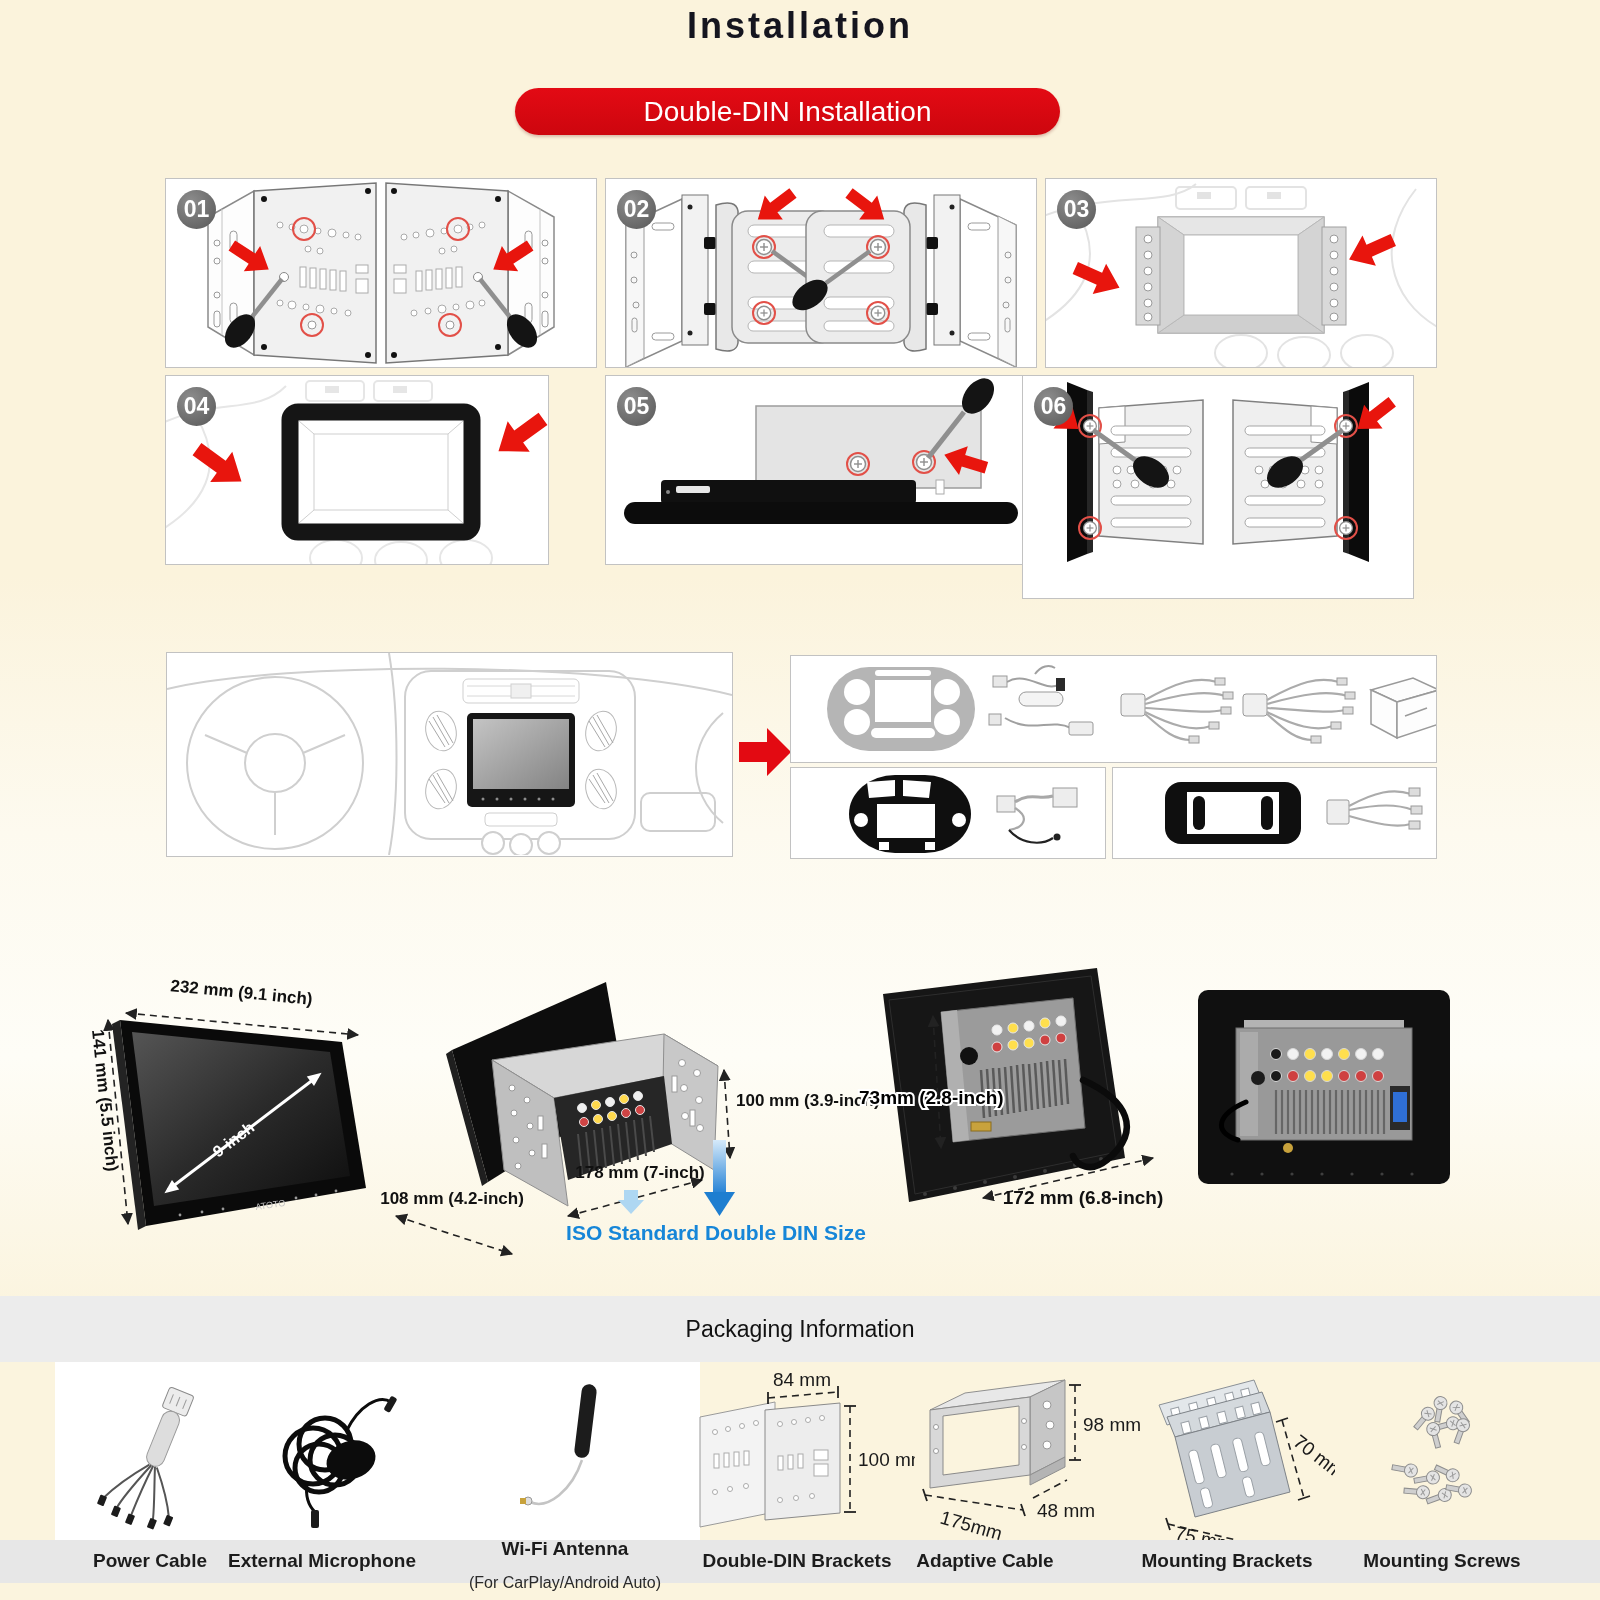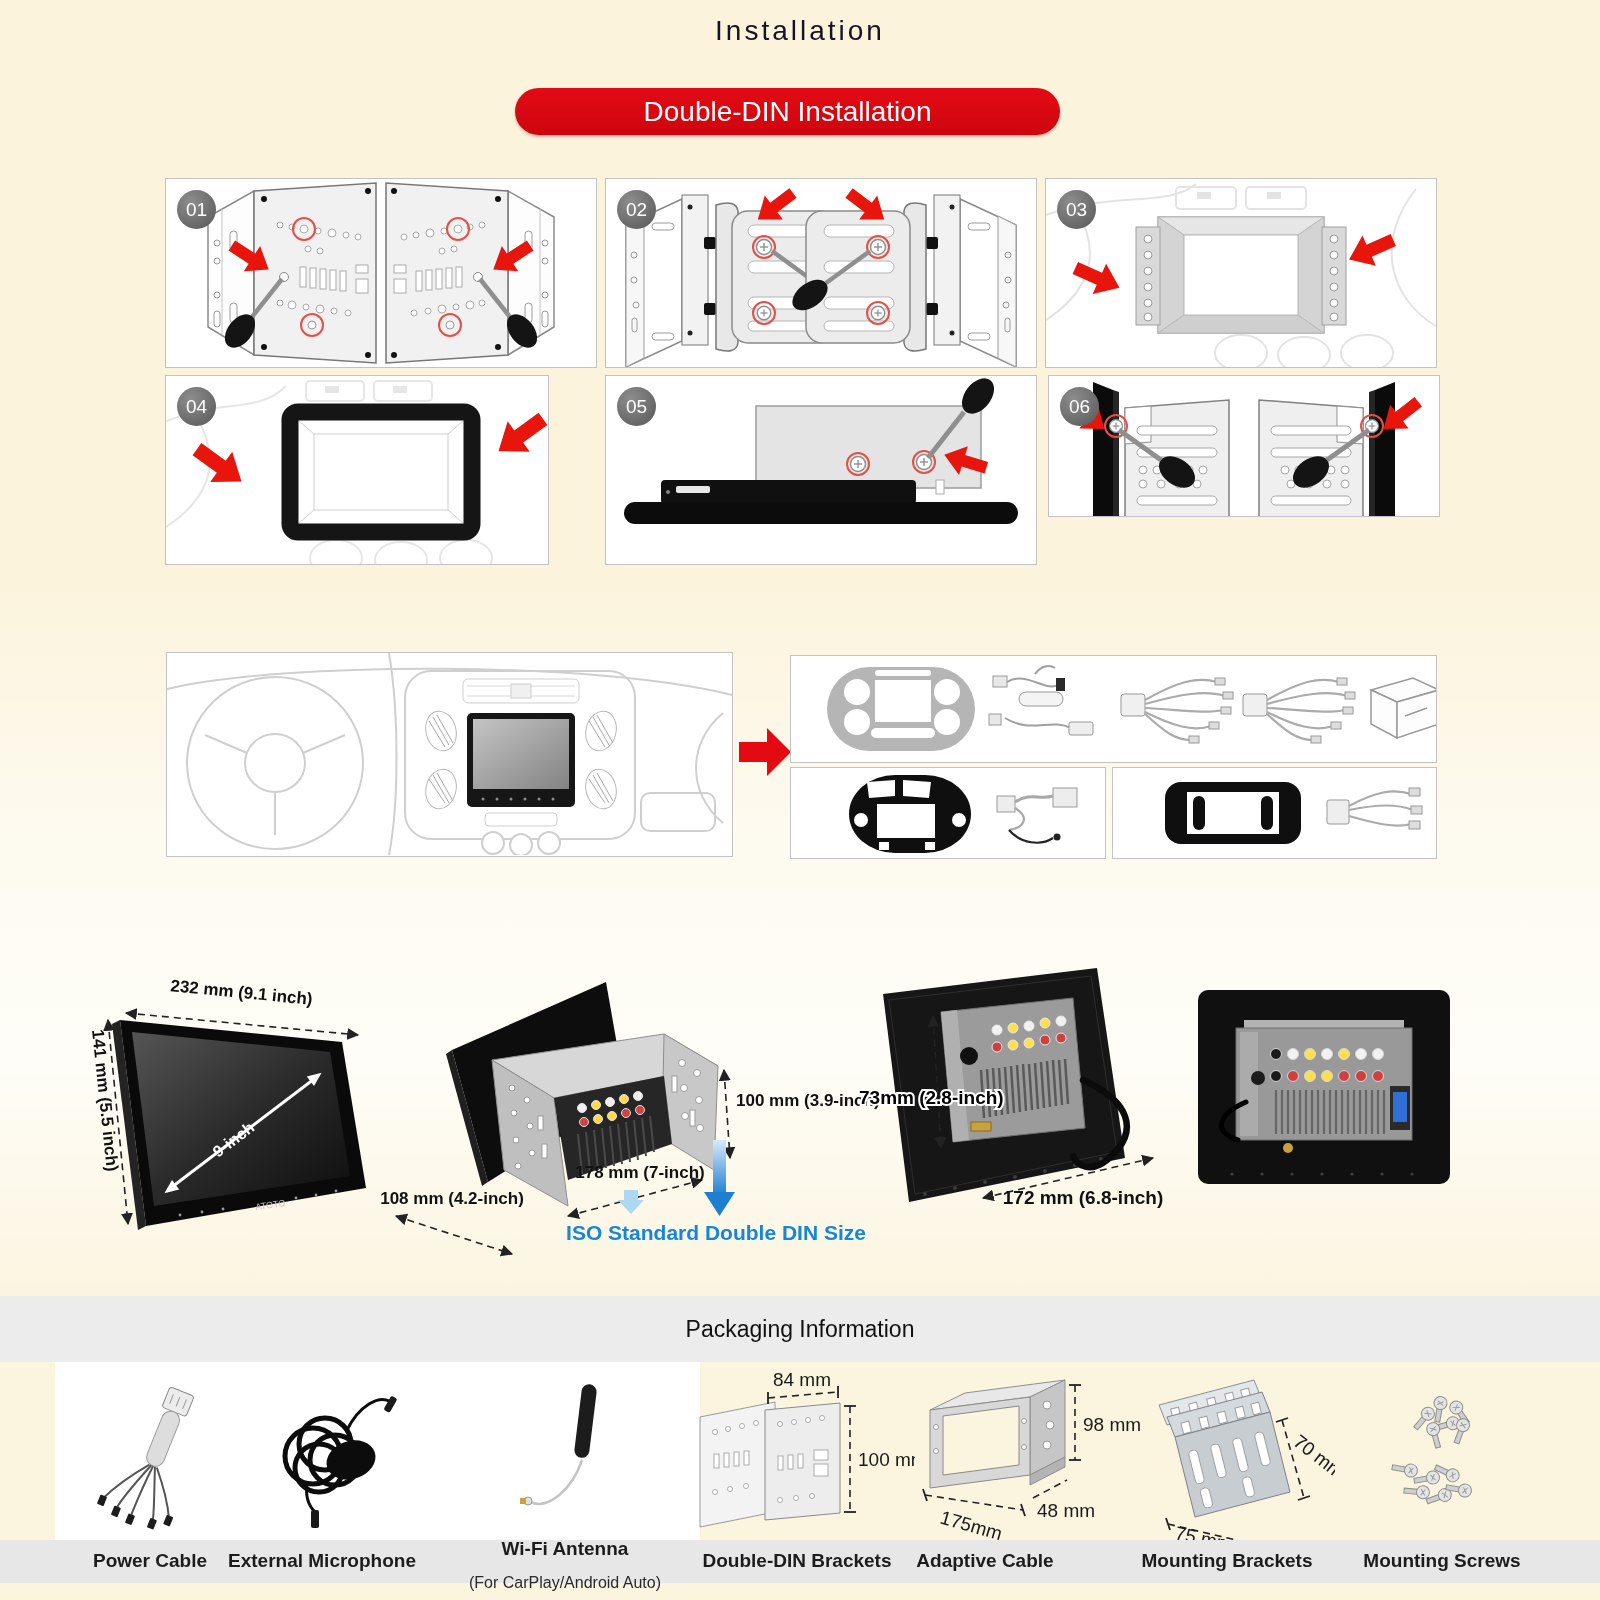--- a/index.html
+++ b/index.html
@@ -1,30 +1,30 @@
 <!DOCTYPE html>
 <html><head>
 <meta charset="utf-8">
 <style>
   html,body{margin:0;padding:0}
   .stage{position:relative;width:1600px;height:1600px;overflow:hidden;
     background:linear-gradient(180deg,#fbf3dc 0%,#fbf3dc 36%,#fdfaef 52%,#fefdf7 66%,#fbf4de 82%,#fbf4de 100%);
     font-family:"Liberation Sans",sans-serif;color:#1a1a1a}
   .abs{position:absolute}
-  .title{position:absolute;left:50%;top:15px;transform:translateX(-50%);
-    font-size:28px;font-weight:normal;letter-spacing:3px;color:#15151f}
+  .title{position:absolute;left:50%;top:5px;transform:translateX(-50%);
+    font-size:36px;font-weight:bold;letter-spacing:3px;color:#15151f}
   .banner{position:absolute;background:linear-gradient(180deg,#e30a14,#cd060e);
     color:#fff;font-weight:normal;display:flex;align-items:center;justify-content:center;
     box-shadow:0 2px 3px rgba(120,20,20,.25)}
   .banner1{left:515px;top:88px;width:545px;height:47px;border-radius:24px;font-size:28px}
   .banner2{left:152px;top:577px;width:1296px;height:55px;border-radius:28px;font-size:32px;letter-spacing:1px}
   .panel{position:absolute;background:#fff;border:1.6px solid #c2c2c2;box-sizing:border-box;overflow:hidden}
   .badge{position:absolute;left:11px;top:11px;width:39px;height:39px;border-radius:50%;
-    background:radial-gradient(circle at 35% 30%,#8d8d8d,#575757);color:#fff;font-weight:normal;
-    font-size:19px;display:flex;align-items:center;justify-content:center;z-index:3}
+    background:radial-gradient(circle at 35% 30%,#8d8d8d,#575757);color:#fff;font-weight:bold;
+    font-size:23px;display:flex;align-items:center;justify-content:center;z-index:3}
   .packband{position:absolute;left:0;width:1600px;background:#ececec}
   .packband.header{top:1296px;height:66px;display:flex;align-items:center;justify-content:center;
     font-size:23px;font-weight:normal;color:#111}
   .packband.labels{top:1540px;height:43px;background:#e7e7e7}
   .packlabel{position:absolute;transform:translateX(-50%);white-space:nowrap;font-size:19px;
     font-weight:bold;color:#1c1c1c;text-align:center}
   .packsub{font-size:16px;font-weight:normal;color:#2a2a2a;margin-top:14px}
   .whitebed{position:absolute;left:55px;top:1362px;width:645px;height:178px;background:#fff}
   svg text{font-family:"Liberation Sans",sans-serif}
   .dash{stroke:#222;stroke-width:1.6;stroke-dasharray:7,5;fill:none}
@@ -267,21 +267,21 @@
       <use href="#screw" transform="translate(318,86)"></use>
         <use href="#redring" transform="translate(318,86)"></use>
       <g transform="translate(322,82)">
         <line x1="0" y1="0" x2="36" y2="-46" stroke="#8f8f8f" stroke-width="5"></line>
         <ellipse cx="50" cy="-62" rx="20" ry="13" fill="#141414" transform="rotate(-52 50 -62)"></ellipse>
       </g>
       <use href="#red-arrow" transform="translate(376,106) rotate(197)"></use>
     </svg>
   </div>
 
-  <div class="panel" style="left:1048px;top:375px;width:392px;height:142px">
+  <div class="panel" style="left:1022px;top:375px;width:392px;height:224px">
     <div class="badge">06</div>
     <svg width="390" height="188" viewBox="0 0 390 188">
       <defs>
         <g id="asm06">
           <polygon points="14,4 34,12 34,176 14,184" fill="#0b0b0b"></polygon>
           <polygon points="34,12 40,14 40,174 34,176" fill="#262626"></polygon>
           <path d="M46,30 L150,22 L150,166 L46,158 Z" fill="#efefef" stroke="#808080" stroke-width="1.5"></path>
           <path d="M46,30 L72,28 L72,64 L46,66 Z" fill="#fff" stroke="#909090"></path>
           <g fill="#fff" stroke="#a5a5a5">
             <rect x="58" y="48" width="80" height="9" rx="4.5"></rect>

